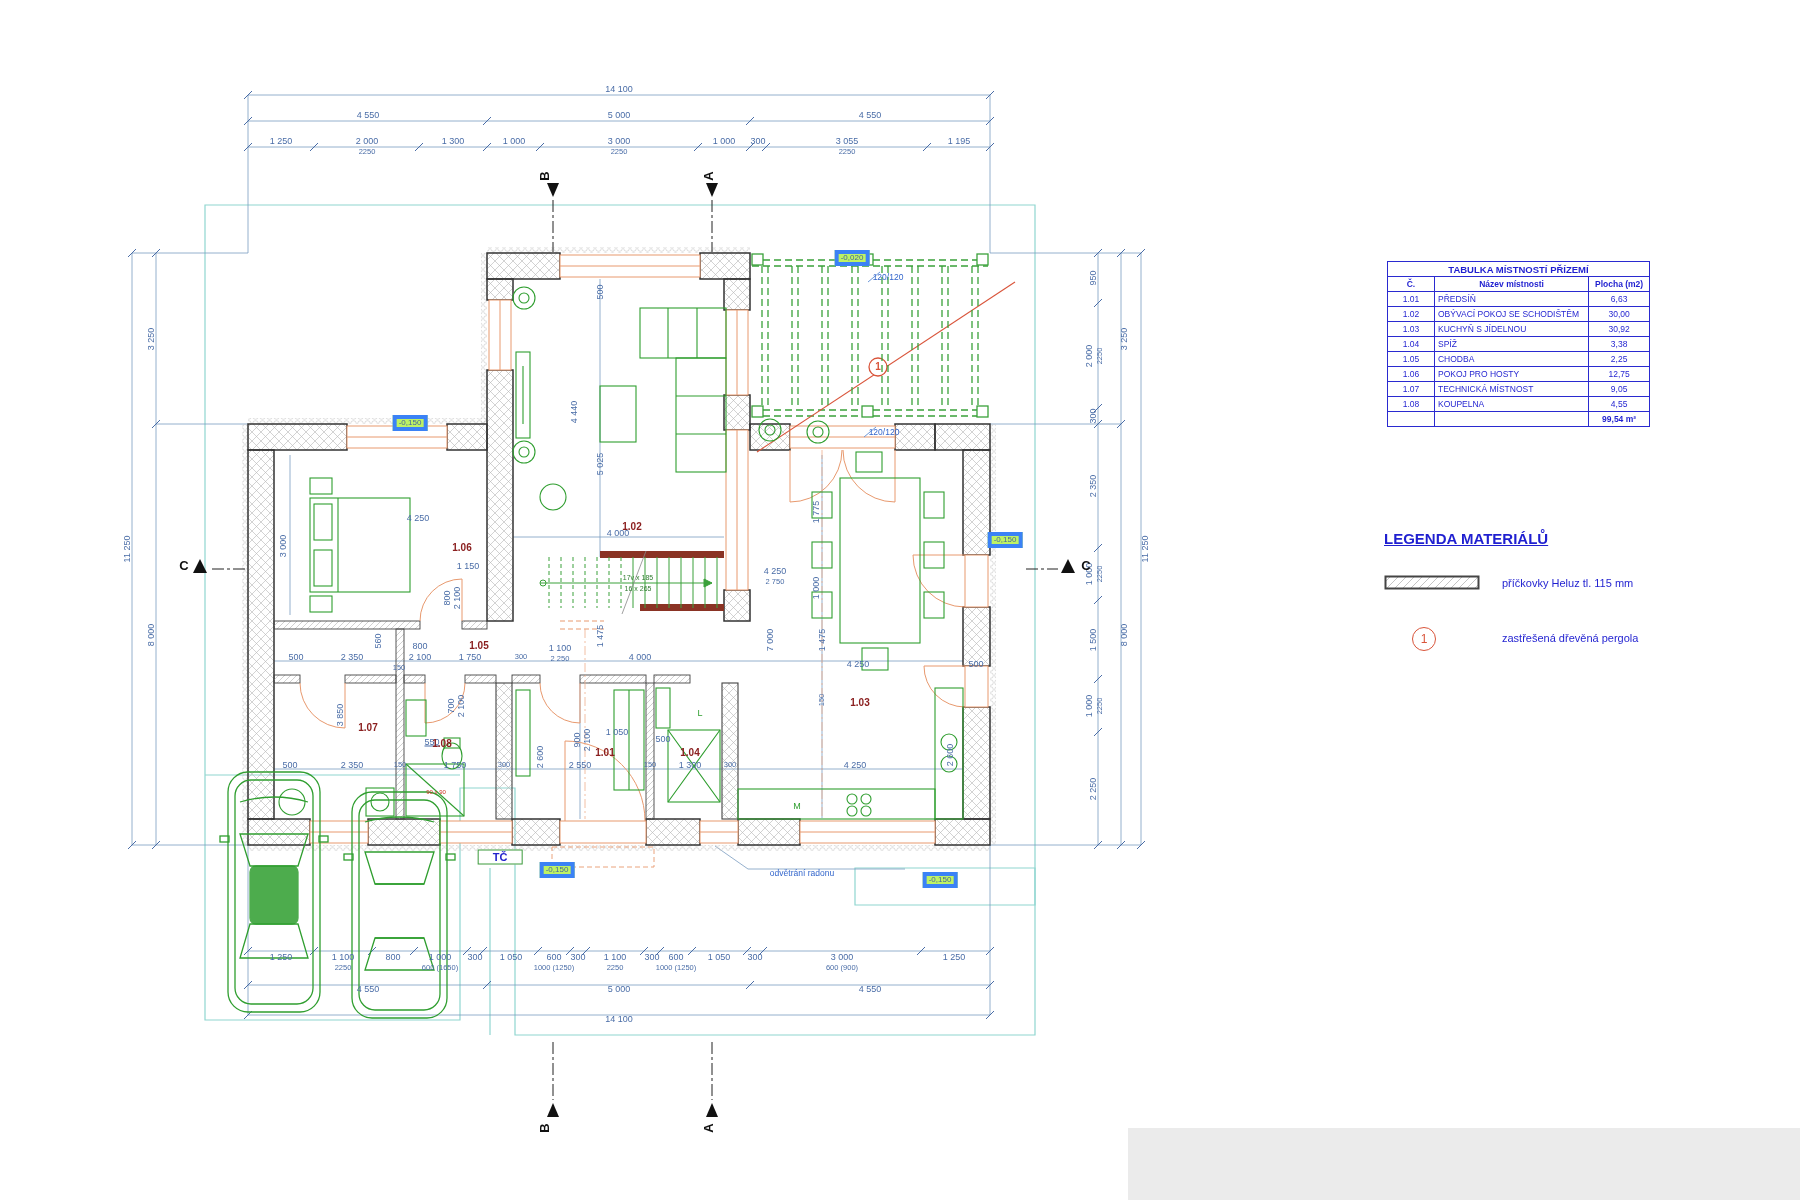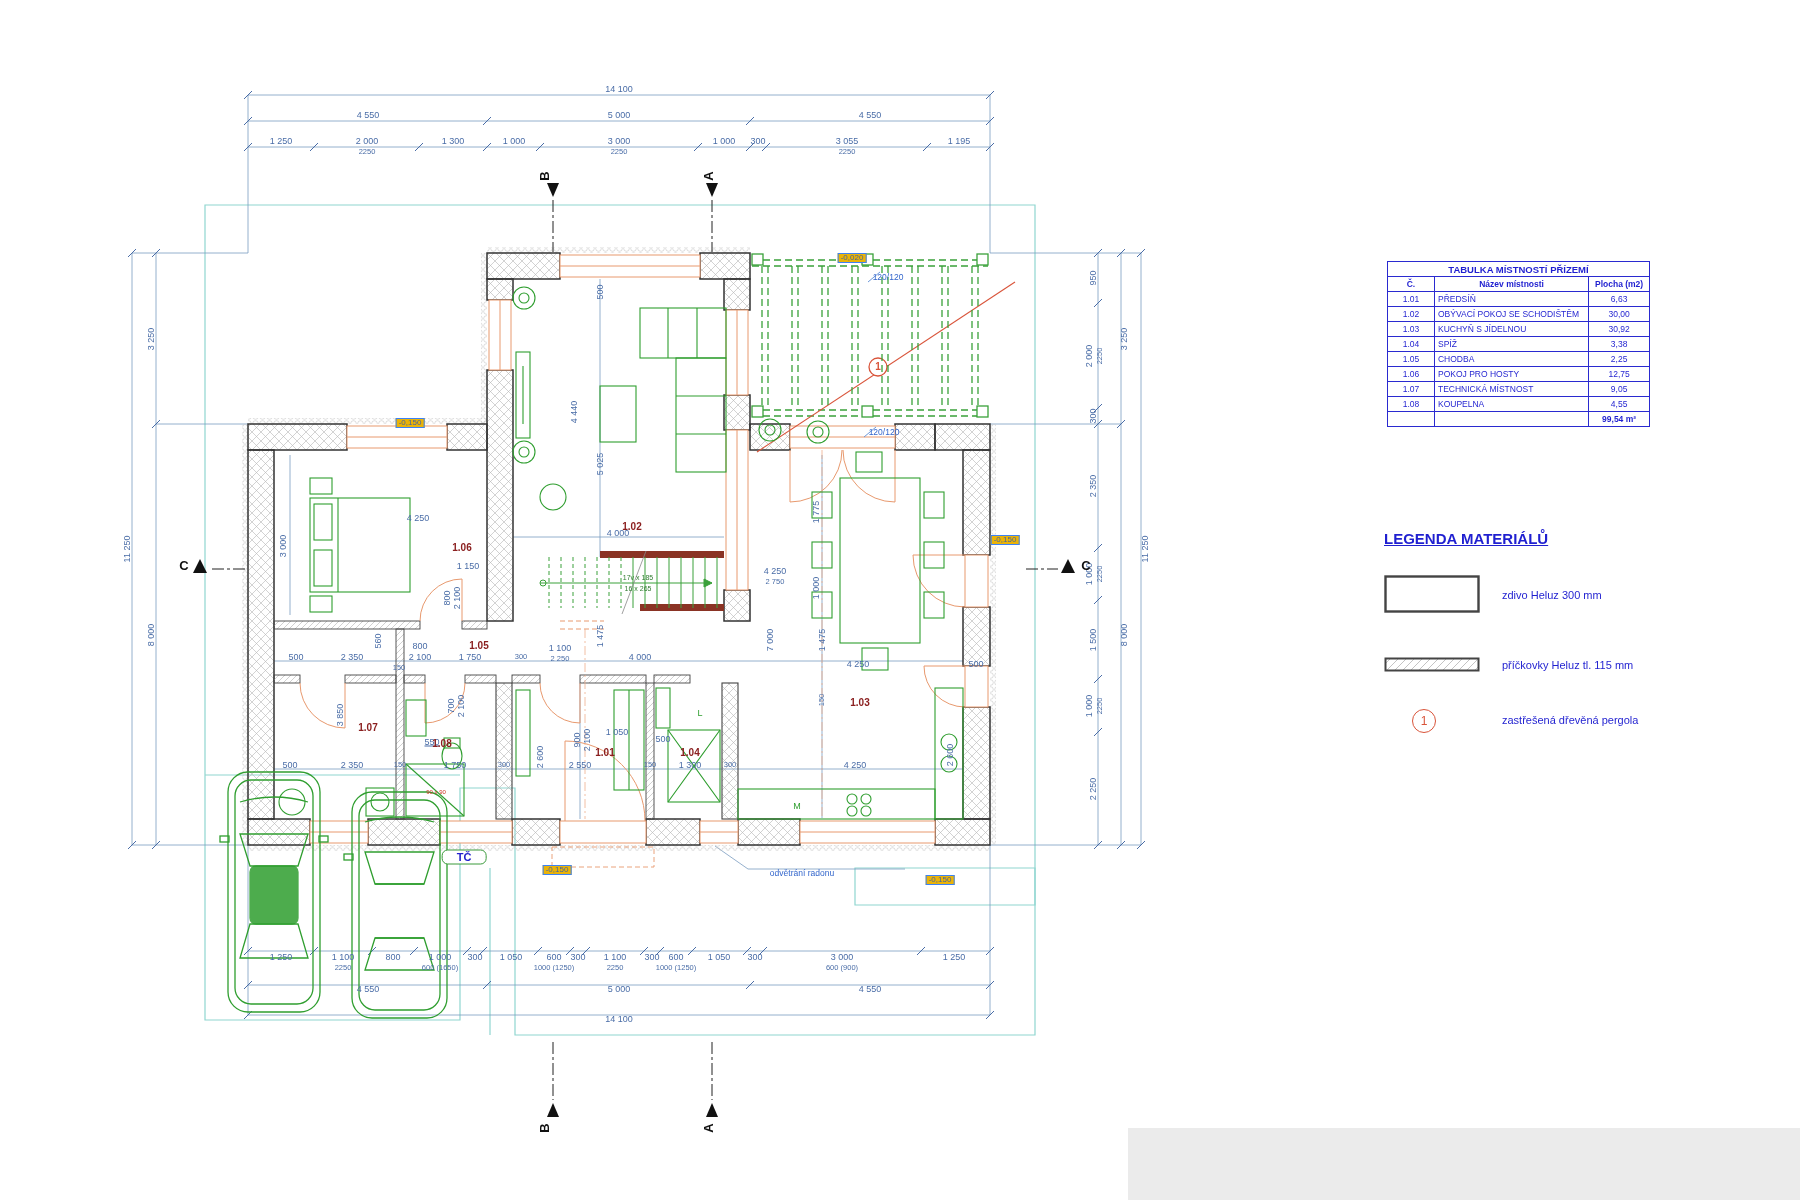--- a/index.html
+++ b/index.html
@@ -5,21 +5,21 @@
   html,body{margin:0;padding:0;background:#fff;}
   .sheet{position:relative;width:1800px;height:1200px;background:#ffffff;overflow:hidden;
          font-family:"Liberation Sans",sans-serif;}
   svg{position:absolute;left:0;top:0;}
   
   #labels{position:absolute;left:0;top:0;width:1644px;height:1200px;pointer-events:none;}
   .lb{position:absolute;transform:translate(-50%,-50%);white-space:nowrap;line-height:1;}
   .d  {font-size:9px;color:#4a6da7;}
   .ds {font-size:7.5px;color:#4a6da7;}
   .r  {font-size:10px;font-weight:bold;color:#8b2020;}
-  .b  {font-size:8px;color:#44659e;background:#eab308;border:1px solid #3b82f6;padding:0 2px;}
+  .b  {font-size:8px;color:#44659e;background:#bef264;border:4px solid #3b82f6;padding:0 2px;}
   .blu{font-size:8.5px;color:#3366cc;}
   .tc {font-size:11px;font-weight:bold;color:#2222cc;border:1.3px solid #3a9a3a;background:#fff;padding:1px 14px;}
   .st {font-size:7px;color:#2f7c2f;}
   .gm {font-size:9px;color:#2f9e2f;}
   .rd {font-size:6px;color:#cc3322;}
   .sec{font-size:13px;font-weight:bold;color:#111;}
   .c1 {font-size:10px;font-weight:bold;color:#d9543a;}
   
   .tick{stroke:#4a6da7;stroke-width:1;fill:none;}
   .perg{stroke:#3aa13a;stroke-width:1.3;fill:none;stroke-dasharray:7 4;}
@@ -425,21 +425,21 @@
       <span class="lb r" style="left: 368px; top: 728px;">1.07</span>
       <span class="lb r" style="left: 442px; top: 744px;">1.08</span>
       <span class="lb b" style="left: 852px; top: 258px;">-0,020</span>
       <span class="lb b" style="left: 410px; top: 423px;">-0,150</span>
       <span class="lb b" style="left: 1005px; top: 540px;">-0,150</span>
       <span class="lb b" style="left: 557px; top: 870px;">-0,150</span>
       <span class="lb b" style="left: 940px; top: 880px;">-0,150</span>
       <span class="lb blu" style="left: 888px; top: 277px;">120/120</span>
       <span class="lb blu" style="left: 884px; top: 432px;">120/120</span>
       <span class="lb blu" style="left: 802px; top: 873px;">odvětrání radonu</span>
-      <span class="lb tc" style="left: 464px; top: 857px; border-radius: 6px;">TČ</span>
+      <span class="lb tc" style="left: 500px; top: 857px;">TČ</span>
       <span class="lb gm" style="left: 797px; top: 806px;">M</span>
       <span class="lb gm" style="left: 700px; top: 713px;">L</span>
       <span class="lb rd" style="left: 436px; top: 792px;">90 x 90</span>
       <span class="lb c1" style="left: 878px; top: 367px;">1</span>
       <span class="lb sec" style="left: 544px; top: 176px; transform: translate(-50%, -50%) rotate(-90deg);">B</span>
       <span class="lb sec" style="left: 708px; top: 176px; transform: translate(-50%, -50%) rotate(-90deg);">A</span>
       <span class="lb sec" style="left: 544px; top: 1128px; transform: translate(-50%, -50%) rotate(-90deg);">B</span>
       <span class="lb sec" style="left: 708px; top: 1128px; transform: translate(-50%, -50%) rotate(-90deg);">A</span>
       <span class="lb sec" style="left: 184px; top: 565px;">C</span>
       <span class="lb sec" style="left: 1086px; top: 565px;">C</span>
@@ -500,26 +500,20 @@
           <td></td>
           <td class="tot">99,54 m²</td>
         </tr>
   </tbody>
 </table>
 
 <div class="legend">
   <div class="legend-title">LEGENDA MATERIÁLŮ</div>
 
 
-  <div class="litem">
-    <svg class="swatch" width="96" height="38">
-      <rect x="1.5" y="1.5" width="93" height="35" fill="url(#lc1)" stroke="#444" stroke-width="2.4"></rect>
-    </svg>
-    <span class="lab">zdivo Heluz 300 mm</span>
-  </div>
 
   <div class="litem" style="height:16px;margin-bottom:30px;">
     <svg class="swatch" width="96" height="16">
       <defs>
         <pattern id="lc2" patternUnits="userSpaceOnUse" width="8" height="8">
           <path d="M0,8 L8,0" stroke="#aaa" stroke-width="0.7" fill="none"></path>
         </pattern>
       </defs>
       <rect x="1.5" y="1.5" width="93" height="12" fill="url(#lc2)" stroke="#444" stroke-width="2"></rect>
     </svg>

